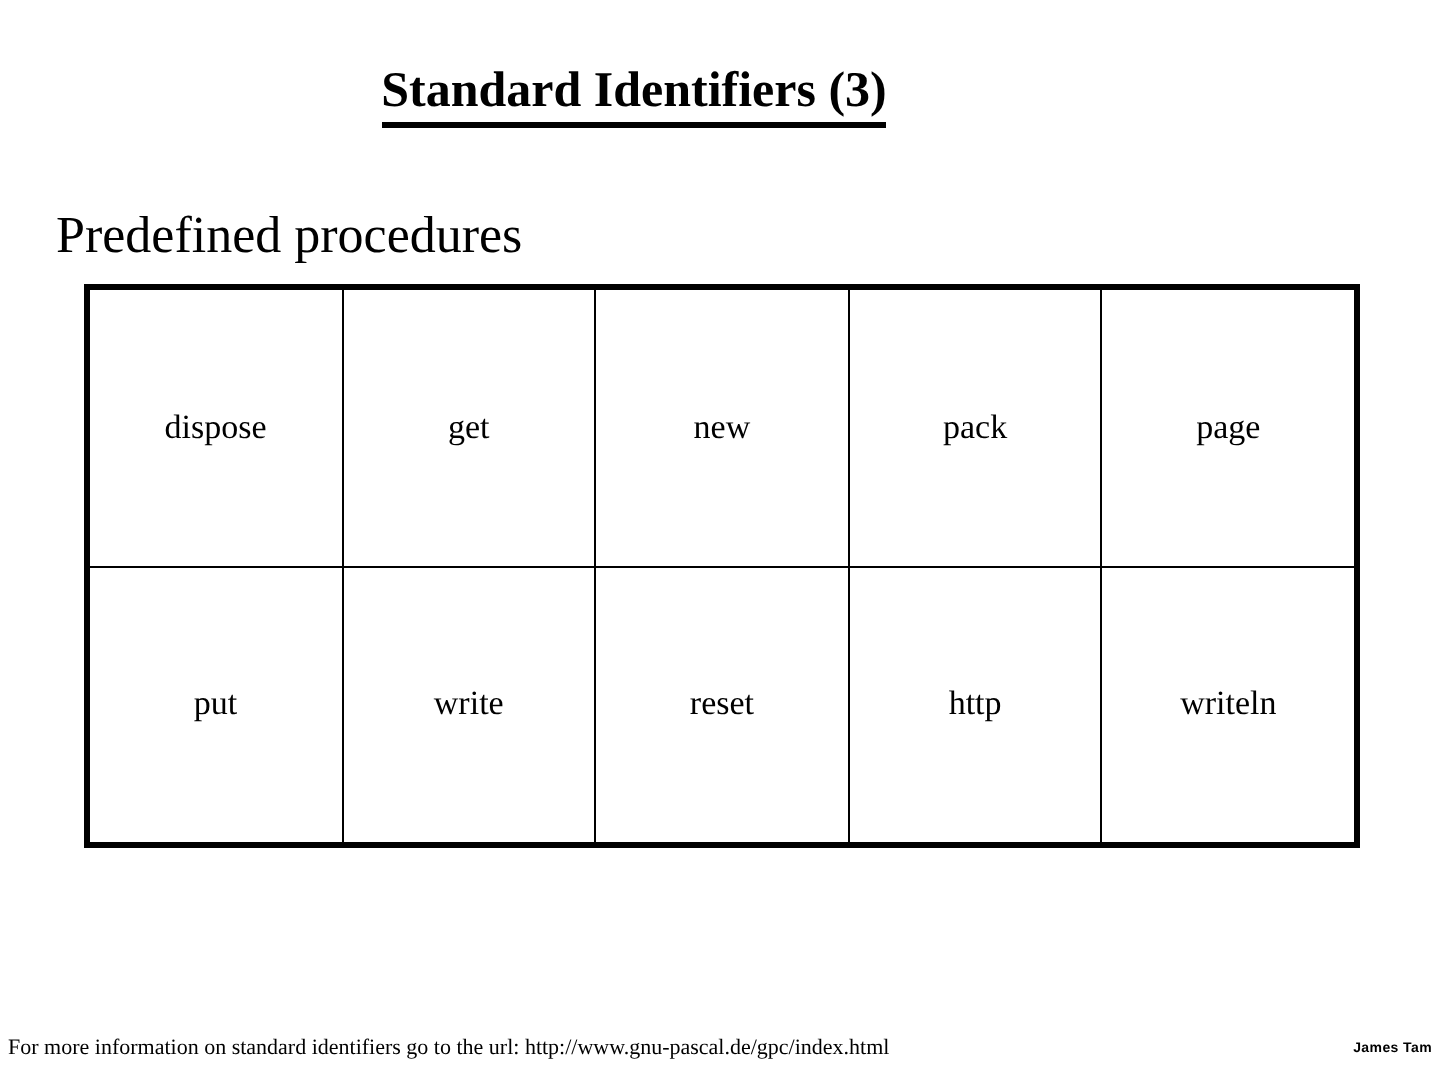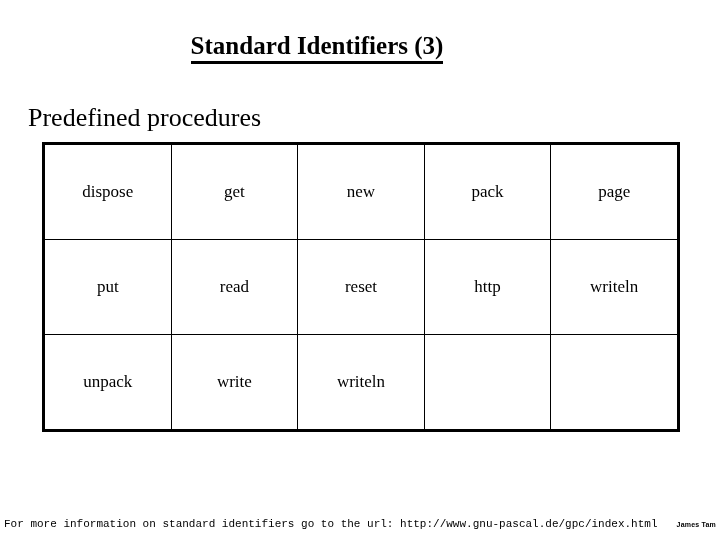--- a/index.html
+++ b/index.html
@@ -82,21 +82,21 @@
   }
   table.ident-table td.empty {
     color: transparent;
   }
 
   
   .footer-note {
     position: absolute;
     left: 4px;
     top: 518px;
-    font-family: Liberation Mono, monospace;
+    font-family: Liberation Serif, serif;
     font-size: 11px;
     font-weight: normal;
     color: #000000;
     white-space: nowrap;
     letter-spacing: 0px;
   }
   .footer-credit {
     position: absolute;
     right: 4px;
     top: 521px;
@@ -124,31 +124,24 @@
       <tbody>
         <tr>
           <td>dispose</td>
           <td>get</td>
           <td>new</td>
           <td>pack</td>
           <td>page</td>
         </tr>
         <tr>
           <td>put</td>
-          <td>read</td>
+          <td>write</td>
           <td>reset</td>
           <td>http</td>
           <td>writeln</td>
-        </tr>
-        <tr>
-          <td>unpack</td>
-          <td>write</td>
-          <td>writeln</td>
-          <td class="empty"></td>
-          <td class="empty"></td>
         </tr>
       </tbody>
     </table>
   </div>
 
   <div class="footer-note">For more information on standard identifiers go to the url: http://www.gnu-pascal.de/gpc/index.html</div>
   <div class="footer-credit">James Tam</div>
 
 </div>
 

